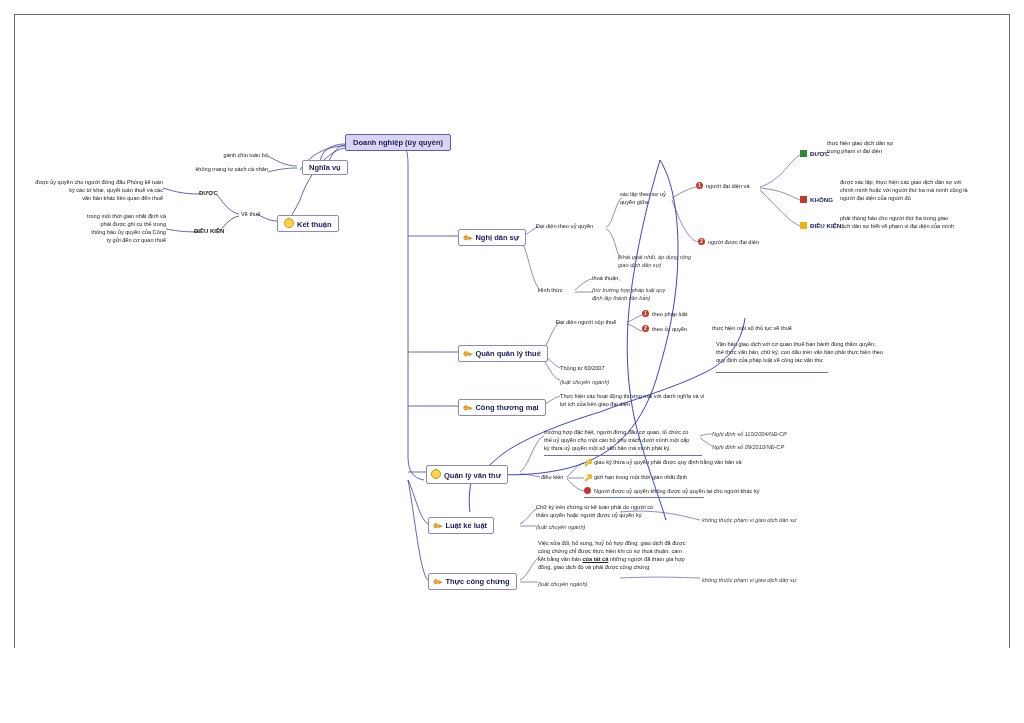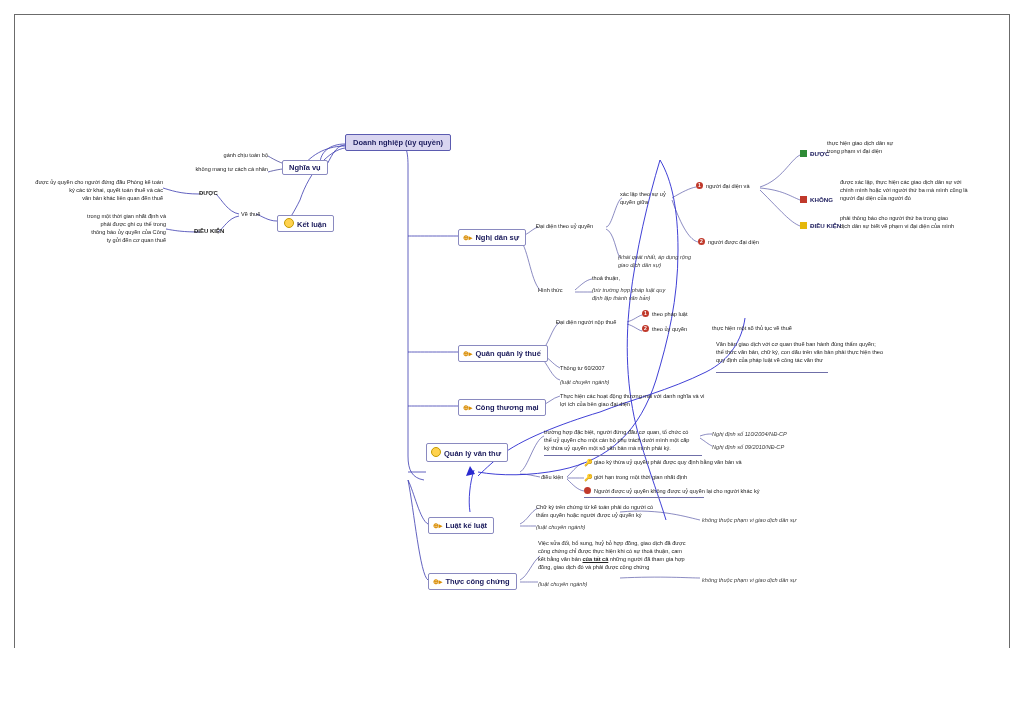--- a/index.html
+++ b/index.html
@@ -268,29 +268,29 @@
 
     <g fill="#2a2ad0" stroke="none">
       <polygon points="470,466 466,476 475,474"></polygon>
     </g>
   </svg>
 
   <div class="node root" style="left:345px; top:134px;">
     <span>Doanh nghiệp (ủy quyền)</span>
   </div>
 
-  <div class="node branch2" style="left:282px; top:160px;">
+  <div class="node branch2" style="left:302px; top:160px;">
     <span>Nghĩa vụ</span>
   </div>
 
   <div class="node txt right" style="left:200px; top:151px; width:68px;">gánh chịu toàn bộ</div>
   <div class="node txt right" style="left:194px; top:165px; width:74px;">không mang tư cách cá nhân</div>
 
   <div class="node branch2" style="left:277px; top:215px;">
-    <span class="smiley"></span><span>Kết luận</span>
+    <span class="smiley"></span><span>Kết thuận</span>
   </div>
 
   <div class="node txt" style="left:241px; top:210px;">Về thuế</div>
 
   <div class="node small-cap" style="left:199px; top:190px;">ĐƯỢC</div>
   <div class="node txt right" style="left:30px; top:178px; width:133px;">được ủy quyền cho người đứng đầu Phòng kế toán
 ký các tờ khai, quyết toán thuế và các
 văn bản khác liên quan đến thuế</div>
 
   <div class="node small-cap" style="left:194px; top:228px;">ĐIỀU KIỆN</div>
@@ -304,21 +304,21 @@
   </div>
 
   <div class="node branch" style="left:458px; top:345px;">
     <span class="bullet">⊕▸</span><span class="lbl">Quản quản lý thuế</span>
   </div>
 
   <div class="node branch" style="left:458px; top:399px;">
     <span class="bullet">⊕▸</span><span class="lbl">Công thương mại</span>
   </div>
 
-  <div class="node branch" style="left:426px; top:443px;text-align:center;">
+  <div class="node branch" style="left:426px; top:465px;text-align:center;">
     <span class="smiley"></span><span class="lbl">Quản lý văn thư</span>
   </div>
 
   <div class="node branch" style="left:428px; top:517px;">
     <span class="bullet">⊕▸</span><span class="lbl">Luật kế luật</span>
   </div>
 
   <div class="node branch" style="left:428px; top:573px;">
     <span class="bullet">⊕▸</span><span class="lbl">Thực công chứng</span>
   </div>

